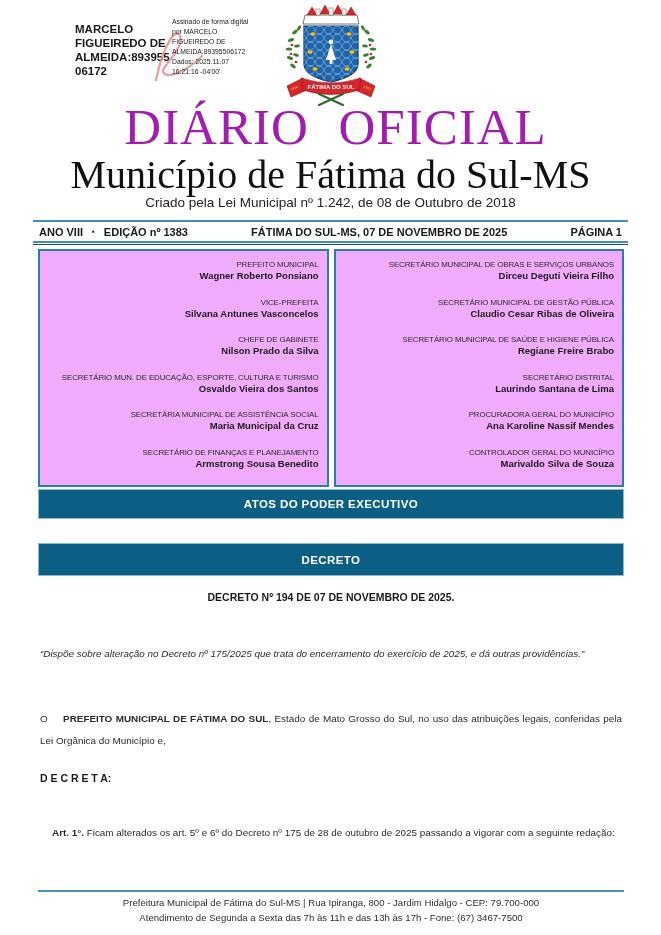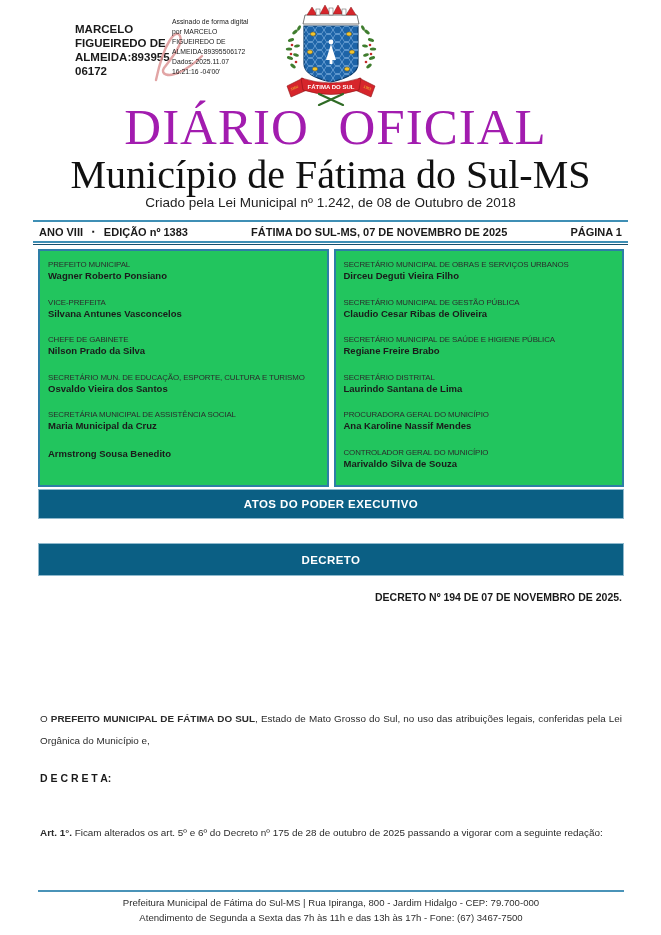--- a/index.html
+++ b/index.html
@@ -44,59 +44,60 @@
     padding:4px 6px 3px 6px; font-size:11px; font-weight:bold; color:#1a1a1a;
   }
   .edition-left { display:flex; align-items:center; gap:9px; }
   .edition-sep { font-size:8px; position:relative; top:-1px; }
   .edition-rule-bottom1 { height:2px; background:#3f8fb5; }
   .edition-rule-bottom2 { height:1px; background:#16506e; margin-top:1px; }
 
   
   .officials { position:absolute; left:38px; top:249px; width:586px; display:flex; gap:5px; }
   .officials-box {
-    flex:1; height:238px; border:2px solid #2d7ea6; background:#22c55e;
-    padding:9px 0 0 8px;
+    flex:1; height:238px; border:2px solid #2d7ea6; background:#f0abfc;
+    padding:9px 8px 0 8px;
+    text-align:right;
   }
   .official-entry { margin-bottom:15.5px; }
   .official-role { font-size:7.9px; line-height:10px; color:#2b2b2b; letter-spacing:-0.1px; }
   .official-name { font-size:9.5px; line-height:12px; font-weight:bold; color:#1a1a1a; }
 
   
   .banner {
     position:absolute; left:38px; width:586px; height:30px;
     background:#0b5f84; border:1px solid #8fb9cd;
     color:#ffffff; font-weight:bold; font-size:11.5px; letter-spacing:0.4px;
     display:flex; align-items:center; justify-content:center;
   }
   .banner-1 { top:489px; }
   .banner-2 { top:543px; height:33px; }
 
   
   .decree-heading {
-    position:absolute; left:40px; top:591px; width:582px; text-align:right;
+    position:absolute; left:40px; top:591px; width:582px; text-align:center;
     font-size:10.5px; font-weight:bold; color:#1a1a1a;
   }
   .decree-summary {
     position:absolute; left:40px; top:643px; width:582px;
     font-size:9.9px; line-height:22px; font-style:italic; text-align:justify; color:#2b2b2b;
   }
   .decree-preamble {
     position:absolute; left:40px; top:708px; width:582px;
     font-size:9.9px; line-height:22px; text-align:justify; color:#2b2b2b;
   }
   .decree-decreta {
     position:absolute; left:40px; top:772px; width:582px;
     font-size:10.5px; font-weight:bold; color:#1a1a1a;
   }
   .decree-art1 {
     position:absolute; left:40px; top:822px; width:582px;
     font-size:9.9px; line-height:22px; text-align:justify; color:#2b2b2b;
   }
-  .b { font-weight:bold; }
+  .b { font-weight:bold;margin-left:12px; }
 
   
   .footer-rule { position:absolute; left:38px; top:890px; width:586px; height:2px; background:#4a93b8; }
   .footer-text {
     position:absolute; left:38px; top:895px; width:586px; text-align:center;
     font-size:9.6px; line-height:15px; color:#2e2e2e;
   }
 </style>
 </head>
 <body>
@@ -229,20 +230,21 @@
       </div>
       <div class="official-entry">
         <div class="official-role">SECRETÁRIO MUN. DE EDUCAÇÃO, ESPORTE, CULTURA E TURISMO</div>
         <div class="official-name">Osvaldo Vieira dos Santos</div>
       </div>
       <div class="official-entry">
         <div class="official-role">SECRETÁRIA MUNICIPAL DE ASSISTÊNCIA SOCIAL</div>
         <div class="official-name">Maria Municipal da Cruz</div>
       </div>
       <div class="official-entry">
+        <div class="official-role">SECRETÁRIO DE FINANÇAS E PLANEJAMENTO</div>
         <div class="official-name">Armstrong Sousa Benedito</div>
       </div>
     </div>
     <div class="officials-box">
       <div class="official-entry">
         <div class="official-role">SECRETÁRIO MUNICIPAL DE OBRAS E SERVIÇOS URBANOS</div>
         <div class="official-name">Dirceu Deguti Vieira Filho</div>
       </div>
       <div class="official-entry">
         <div class="official-role">SECRETÁRIO MUNICIPAL DE GESTÃO PÚBLICA</div>
@@ -265,20 +267,21 @@
         <div class="official-name">Marivaldo Silva de Souza</div>
       </div>
     </div>
   </div>
 
   <div class="banner banner-1">ATOS DO PODER EXECUTIVO</div>
   <div class="banner banner-2">DECRETO</div>
 
   <div class="decree-heading">DECRETO Nº 194 DE 07 DE NOVEMBRO DE 2025.</div>
 
+  <div class="decree-summary">“Dispõe sobre alteração no Decreto nº 175/2025 que trata do encerramento do exercício de 2025, e dá outras providências.”</div>
 
   <div class="decree-preamble">
     <span>O </span><span class="b">PREFEITO MUNICIPAL DE FÁTIMA DO SUL</span><span>, Estado de Mato Grosso do Sul, no uso das atribuições legais, conferidas pela Lei Orgânica do Município e,</span>
   </div>
 
   <div class="decree-decreta">D E C R E T A:</div>
 
   <div class="decree-art1">
     <span class="b">Art. 1°.</span><span> Ficam alterados os art. 5º e 6º do Decreto nº 175 de 28 de outubro de 2025 passando a vigorar com a seguinte redação:</span>
   </div>

